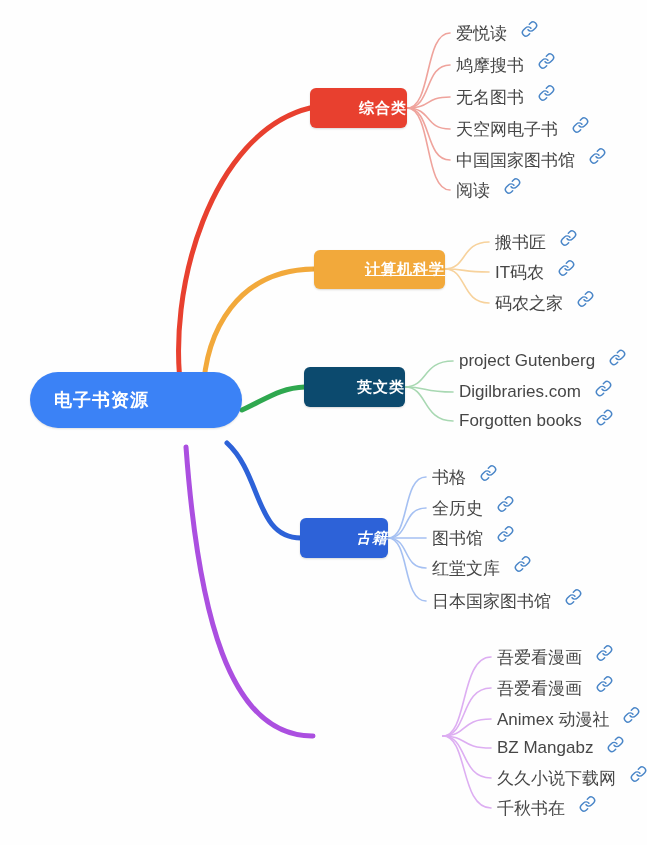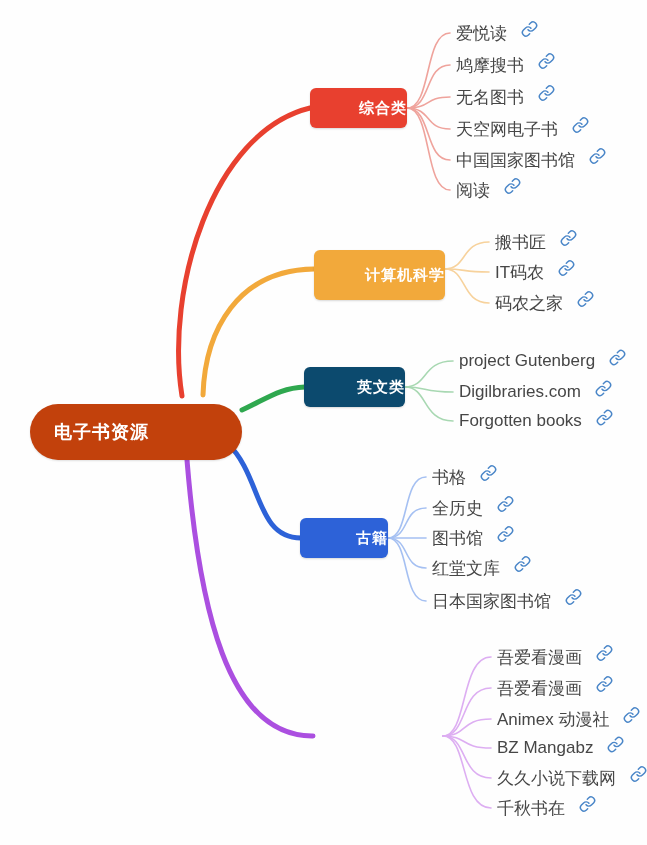--- a/index.html
+++ b/index.html
@@ -4,30 +4,30 @@
 <style>
   html,body{margin:0;padding:0;background:#fff;}
   .canvas{
     position:relative;width:647px;height:845px;background:#fefefe;overflow:hidden;
     font-family:"Liberation Sans","DejaVu Sans",sans-serif;
   }
   .wires{position:absolute;left:0;top:0;width:647px;height:845px;z-index:0;}
   .node{position:absolute;z-index:2;display:flex;align-items:center;justify-content:flex-end;
     color:#fff;font-weight:bold;box-sizing:border-box;}
   .central{
-    left:30px;top:404px;width:212px;height:56px;border-radius:28px;
-    background:#c2410c;font-size:18px;justify-content:flex-start;padding-left:24px;
+    left:30px;top:372px;width:212px;height:56px;border-radius:28px;
+    background:#3b82f6;font-size:18px;justify-content:flex-start;padding-left:24px;
     letter-spacing:1px;box-shadow:0 1px 2px rgba(0,0,0,.12);
   }
   .branch{height:40px;border-radius:6px;font-size:15px;letter-spacing:1px;
     box-shadow:0 1px 2px rgba(0,0,0,.15);}
   .b0{left:310px;top:88px;width:97px;background:#e8402f;}
-  .b1{left:314px;top:250px;width:131px;height:50px;background:#f2a93b;}
+  .b1{left:314px;top:250px;width:131px;height:39px;background:#f2a93b;text-decoration:underline;}
   .b2{left:304px;top:367px;width:101px;background:#0c4a6e;}
-  .b3{left:300px;top:518px;width:88px;background:#2d62d8;}
+  .b3{left:300px;top:518px;width:88px;background:#2d62d8;font-style:italic;}
   .b4{left:312px;top:716px;width:131px;height:39px;background:#ab4fe0;}
   .leaf{position:absolute;z-index:2;display:flex;align-items:center;gap:14px;
     transform:translateY(-50%);white-space:nowrap;}
   .leaf-label{font-size:17px;color:#464646;text-align:right;}
   .link-icon{display:inline-flex;transform:translateY(-4px);cursor:pointer;}
   .link-icon svg{width:17px;height:17px;stroke:#4a86c8;stroke-width:2.1;fill:none;
     stroke-linecap:round;stroke-linejoin:round;}
   .defs{position:absolute;width:0;height:0;overflow:hidden;}
 </style>
 </head>

